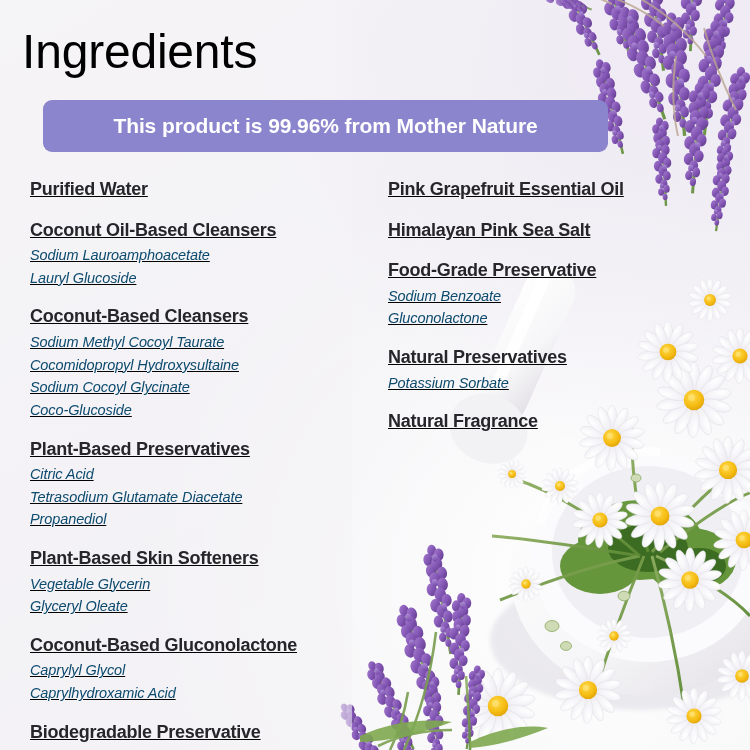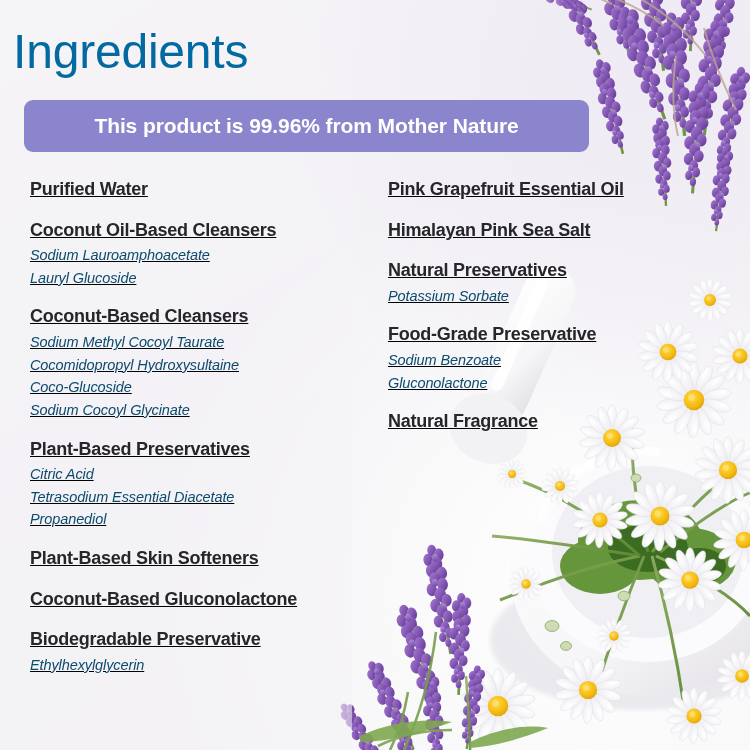--- a/index.html
+++ b/index.html
@@ -24,27 +24,27 @@
       radial-gradient(circle at 88% 6%,  #efeaf4 0%, rgba(244,243,246,0) 42%),
       radial-gradient(circle at 78% 78%, #ffffff 0%, rgba(244,243,246,0) 52%),
       linear-gradient(150deg,#f6f5f7 0%, #f2f1f4 55%, #f5f4f6 100%);
     z-index:0;
   }
 
   
   .content { position:relative; z-index:3; }
 
   #page-title {
-    position:absolute; left:13px; top:26px;
+    position:absolute; left:22px; top:26px;
     font-size:48px; font-weight:300; letter-spacing:-0.2px;
-    color:#0369a1; line-height:1.1;
+    color:#000000; line-height:1.1;
   }
 
   #nature-banner {
-    position:absolute; left:24px; top:100px;
+    position:absolute; left:43px; top:100px;
     width:565px; height:52px;
     background:#8b85cd;
     border-radius:9px;
     display:flex; align-items:center; justify-content:center;
   }
   #nature-banner .banner-text {
     color:#ffffff; font-size:21px; font-weight:bold;
     letter-spacing:-0.1px; white-space:nowrap;
   }
 
@@ -370,63 +370,71 @@
         <div class="subs">
           <div class="sub-item">Sodium Lauroamphoacetate</div>
           <div class="sub-item">Lauryl Glucoside</div>
         </div>
       </div>
       <div class="group">
         <div class="group-title">Coconut-Based Cleansers</div>
         <div class="subs">
           <div class="sub-item">Sodium Methyl Cocoyl Taurate</div>
           <div class="sub-item">Cocomidopropyl Hydroxysultaine</div>
+          <div class="sub-item">Sodium Cocoyl Glycinate</div>
           <div class="sub-item">Coco-Glucoside</div>
-          <div class="sub-item">Sodium Cocoyl Glycinate</div>
         </div>
       </div>
       <div class="group">
         <div class="group-title">Plant-Based Preservatives</div>
         <div class="subs">
           <div class="sub-item">Citric Acid</div>
-          <div class="sub-item">Tetrasodium Essential Diacetate</div>
+          <div class="sub-item">Tetrasodium Glutamate Diacetate</div>
           <div class="sub-item">Propanediol</div>
         </div>
       </div>
       <div class="group">
         <div class="group-title">Plant-Based Skin Softeners</div>
+        <div class="subs">
+          <div class="sub-item">Vegetable Glycerin</div>
+          <div class="sub-item">Glyceryl Oleate</div>
+        </div>
       </div>
       <div class="group">
         <div class="group-title">Coconut-Based Gluconolactone</div>
+        <div class="subs">
+          <div class="sub-item">Caprylyl Glycol</div>
+          <div class="sub-item">Caprylhydroxamic Acid</div>
+        </div>
       </div>
       <div class="group">
         <div class="group-title">Biodegradable Preservative</div>
         <div class="subs">
           <div class="sub-item">Ethylhexylglycerin</div>
         </div>
       </div>
     </div>
   <div class="column" id="column-right">
       <div class="group">
         <div class="group-title">Pink Grapefruit Essential Oil</div>
       </div>
       <div class="group">
         <div class="group-title">Himalayan Pink Sea Salt</div>
       </div>
       <div class="group">
-        <div class="group-title">Natural Preservatives</div>
-        <div class="subs">
-          <div class="sub-item">Potassium Sorbate</div>
-        </div>
-      </div>
-      <div class="group">
         <div class="group-title">Food-Grade Preservative</div>
         <div class="subs">
           <div class="sub-item">Sodium Benzoate</div>
           <div class="sub-item">Gluconolactone</div>
         </div>
       </div>
       <div class="group">
+        <div class="group-title">Natural Preservatives</div>
+        <div class="subs">
+          <div class="sub-item">Potassium Sorbate</div>
+        </div>
+      </div>
+      <div class="group">
         <div class="group-title">Natural Fragrance</div>
       </div>
     </div>
 
 </div>
 
 </body></html>

